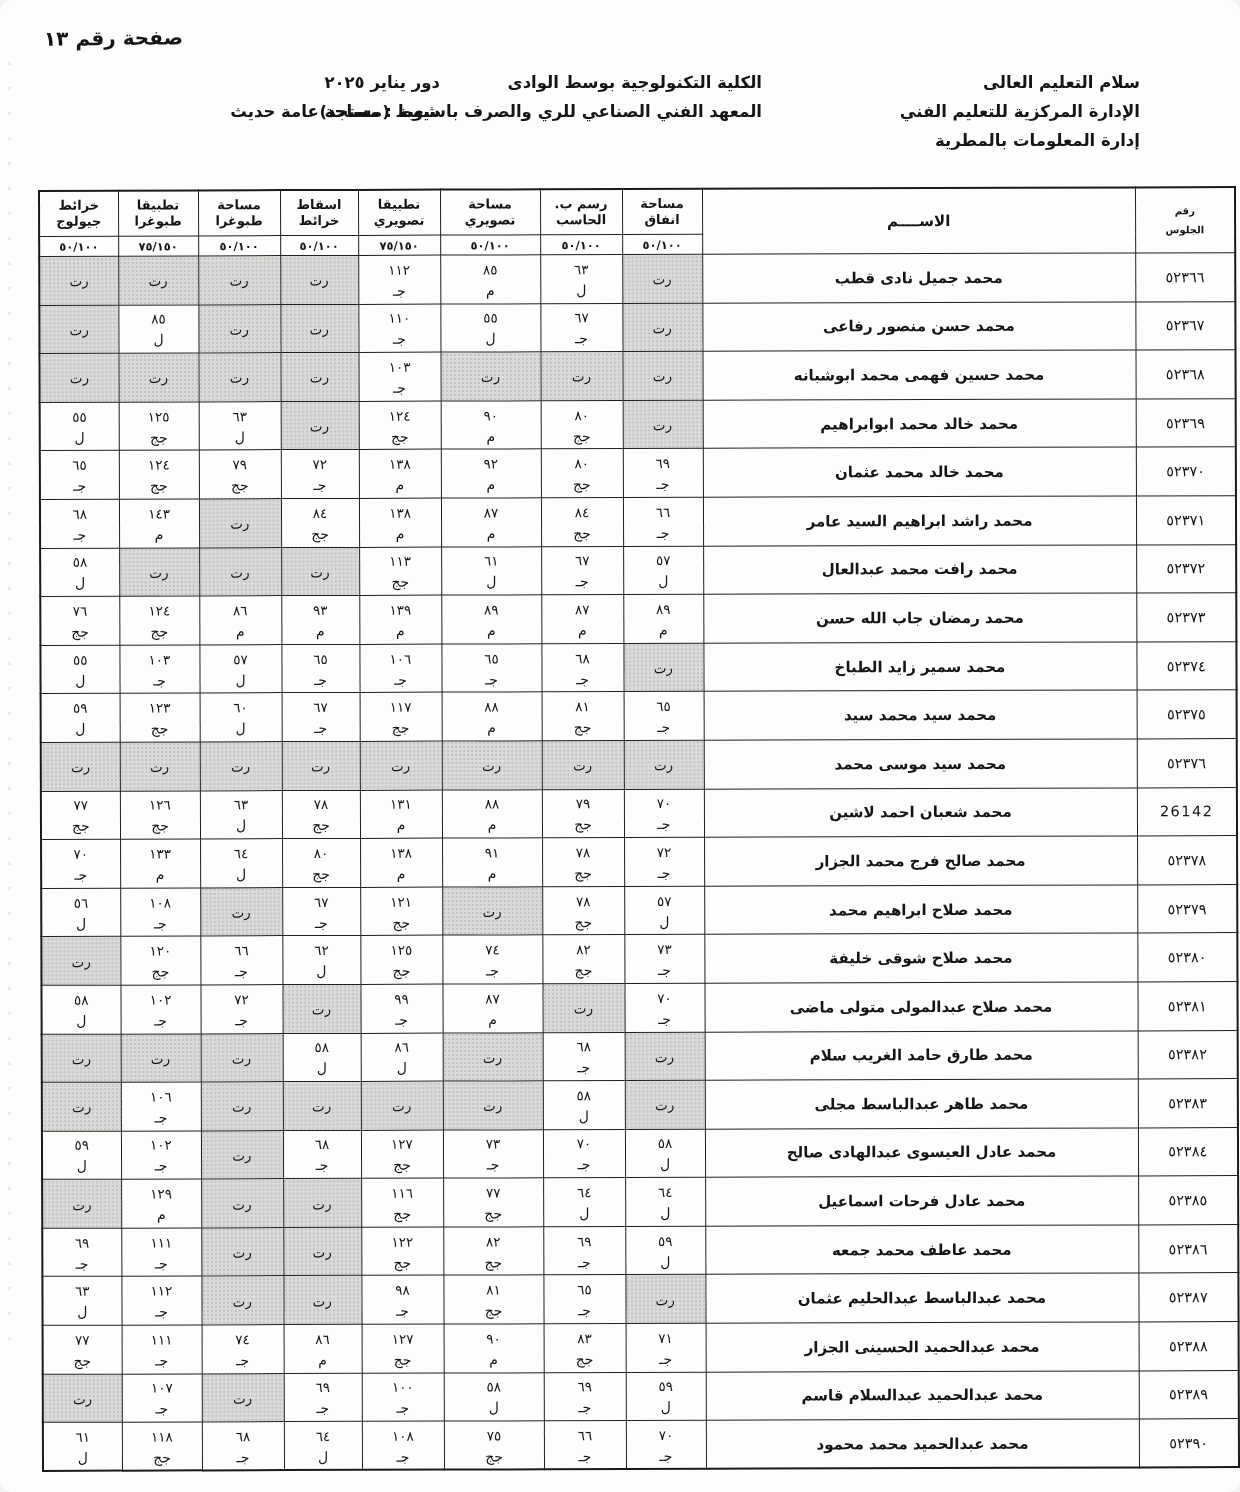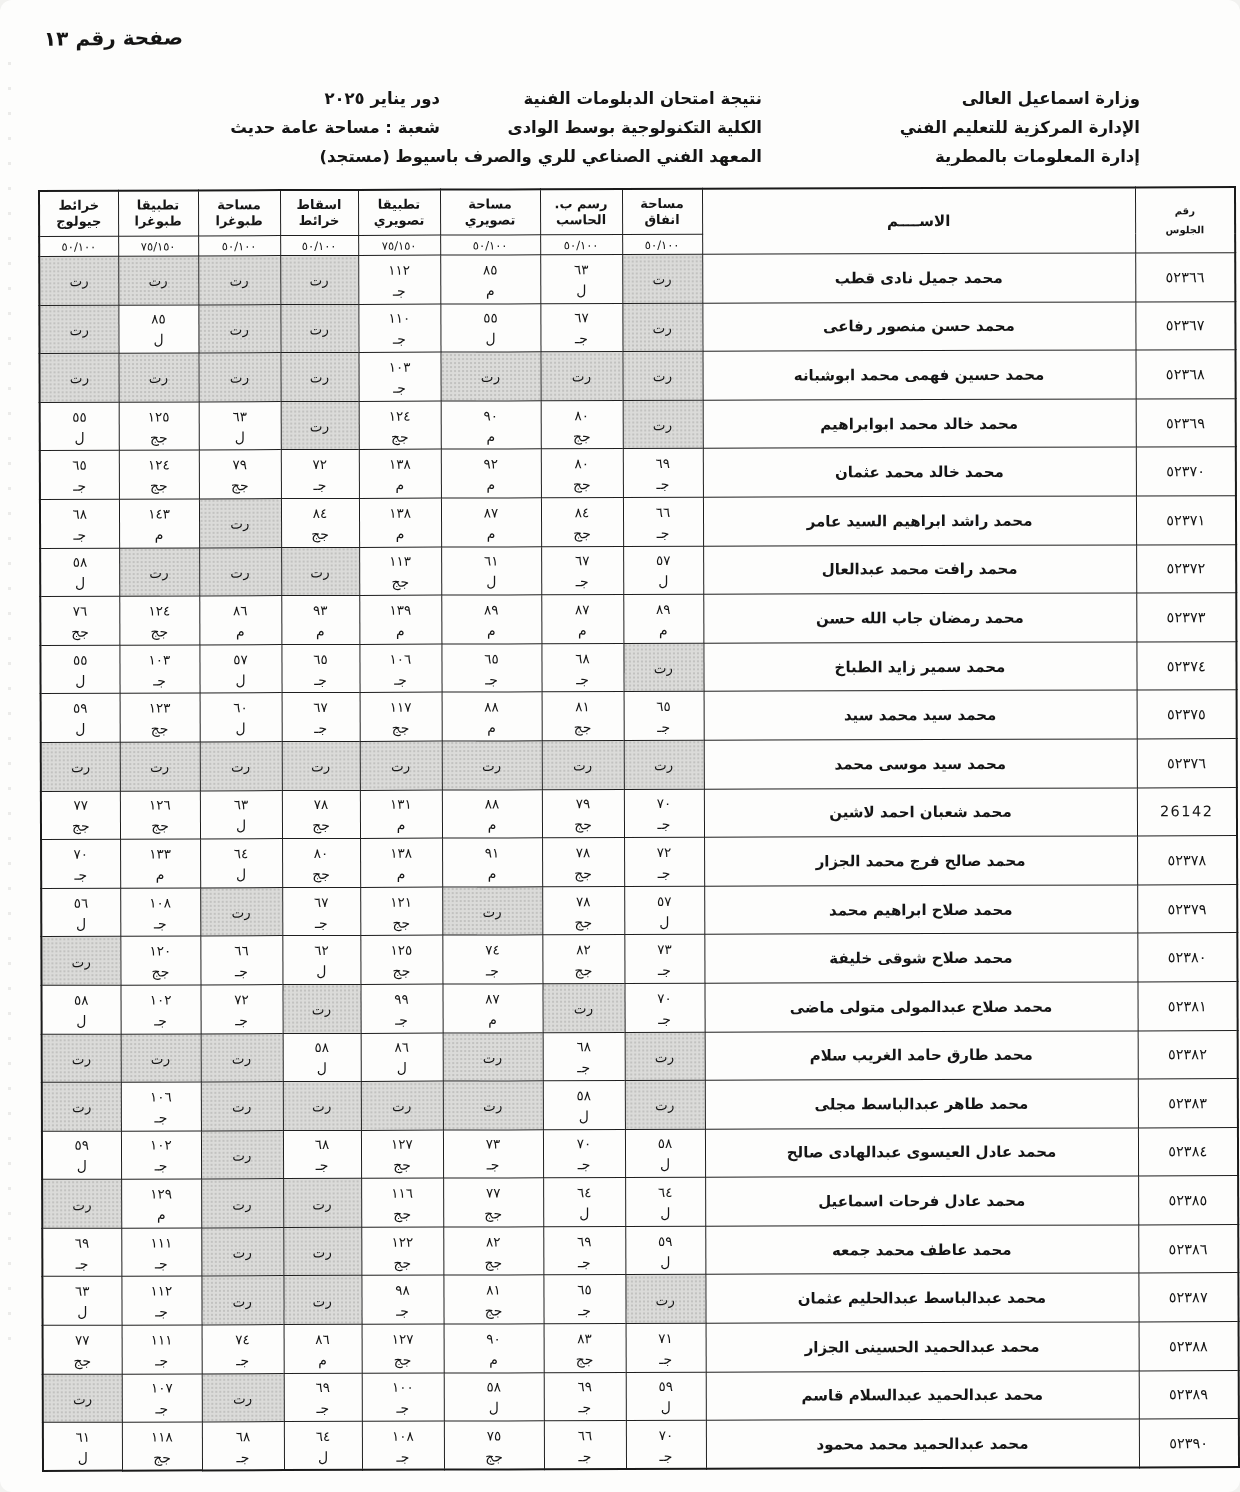--- a/index.html
+++ b/index.html
@@ -9,41 +9,41 @@
     background:#fdfdfc;color:#151515;direction:rtl;
     font-family:"DejaVu Sans",sans-serif;
     border-radius:12px;
   }
   
   .page-label{
     position:absolute;top:26px;left:44px;font-size:20px;font-weight:bold;
     direction:rtl;white-space:nowrap;transform:rotate(-0.6deg);
   }
   
-  .hdr{position:absolute;top:84px;text-align:right;font-size:16.5px;
+  .hdr{position:absolute;top:68px;text-align:right;font-size:16.5px;
        font-weight:bold;line-height:29px;white-space:nowrap;}
   .hdr-ministry{right:100px;}
   .hdr-exam{right:478px;}
   .hdr-session{right:800px;}
   .hdr div{display:block;}
   
   table.results{
     position:absolute;top:188px;left:40px;width:1196px;
     border-collapse:collapse;table-layout:fixed;direction:rtl;
     transform:rotate(-0.18deg);
     border:2.5px solid #1a1a1a;
   }
   table.results th,table.results td{
     border:1.6px solid #1f1f1f;padding:0;text-align:center;vertical-align:middle;
     overflow:hidden;
   }
   thead th{font-weight:bold;background:#fdfdfc;margin-left:27px;}
   .h-label th{height:44px;font-size:13px;line-height:16px;}
   .h-label .lbl-line{display:block;}
-  .h-max th{height:19px;font-size:11.5px;font-weight:normal;letter-spacing:0.5px;}
+  .h-max th{height:19px;font-size:11.5px;font-weight:bold;letter-spacing:0.5px;}
   th.seat-h{font-size:10px;line-height:19px;}
   th.name-h{font-size:15px;letter-spacing:1px;}
   tbody tr{height:48.6px;}
   td.seat{font-size:14.5px;letter-spacing:1.5px;margin-left:40px;}
   td.name{text-align:right;padding-right:32px;font-size:15px;font-weight:bold;}
   td.cell .num{display:block;height:24px;line-height:27px;font-size:13.5px;letter-spacing:1px;}
   td.cell .grade{display:block;height:22px;line-height:20px;font-size:14px;}
   td.cell.absent{
     background-color:#dbdbd9;
     background-image:radial-gradient(#c2c2c0 0.9px, transparent 0.9px);
@@ -56,27 +56,26 @@
 </style>
 </head>
 <body>
 
 <div class="page">
   <div class="scan-noise"></div>
 
   <div class="page-label">صفحة رقم ١٣</div>
 
   <div class="hdr hdr-ministry">
-    <div>وزارة اسماعيل العالى</div>
+    <div>سلام التعليم العالى</div>
     <div>الإدارة المركزية للتعليم الفني</div>
     <div>إدارة المعلومات بالمطرية</div>
   </div>
 
   <div class="hdr hdr-exam">
-    <div>نتيجة امتحان الدبلومات الفنية</div>
     <div>الكلية التكنولوجية بوسط الوادى</div>
     <div>المعهد الفني الصناعي للري والصرف باسيوط  (مستجد)</div>
   </div>
 
   <div class="hdr hdr-session">
     <div>دور يناير ٢٠٢٥</div>
     <div>شعبة :  مساحة عامة حديث</div>
   </div>
 
   <table class="results">

